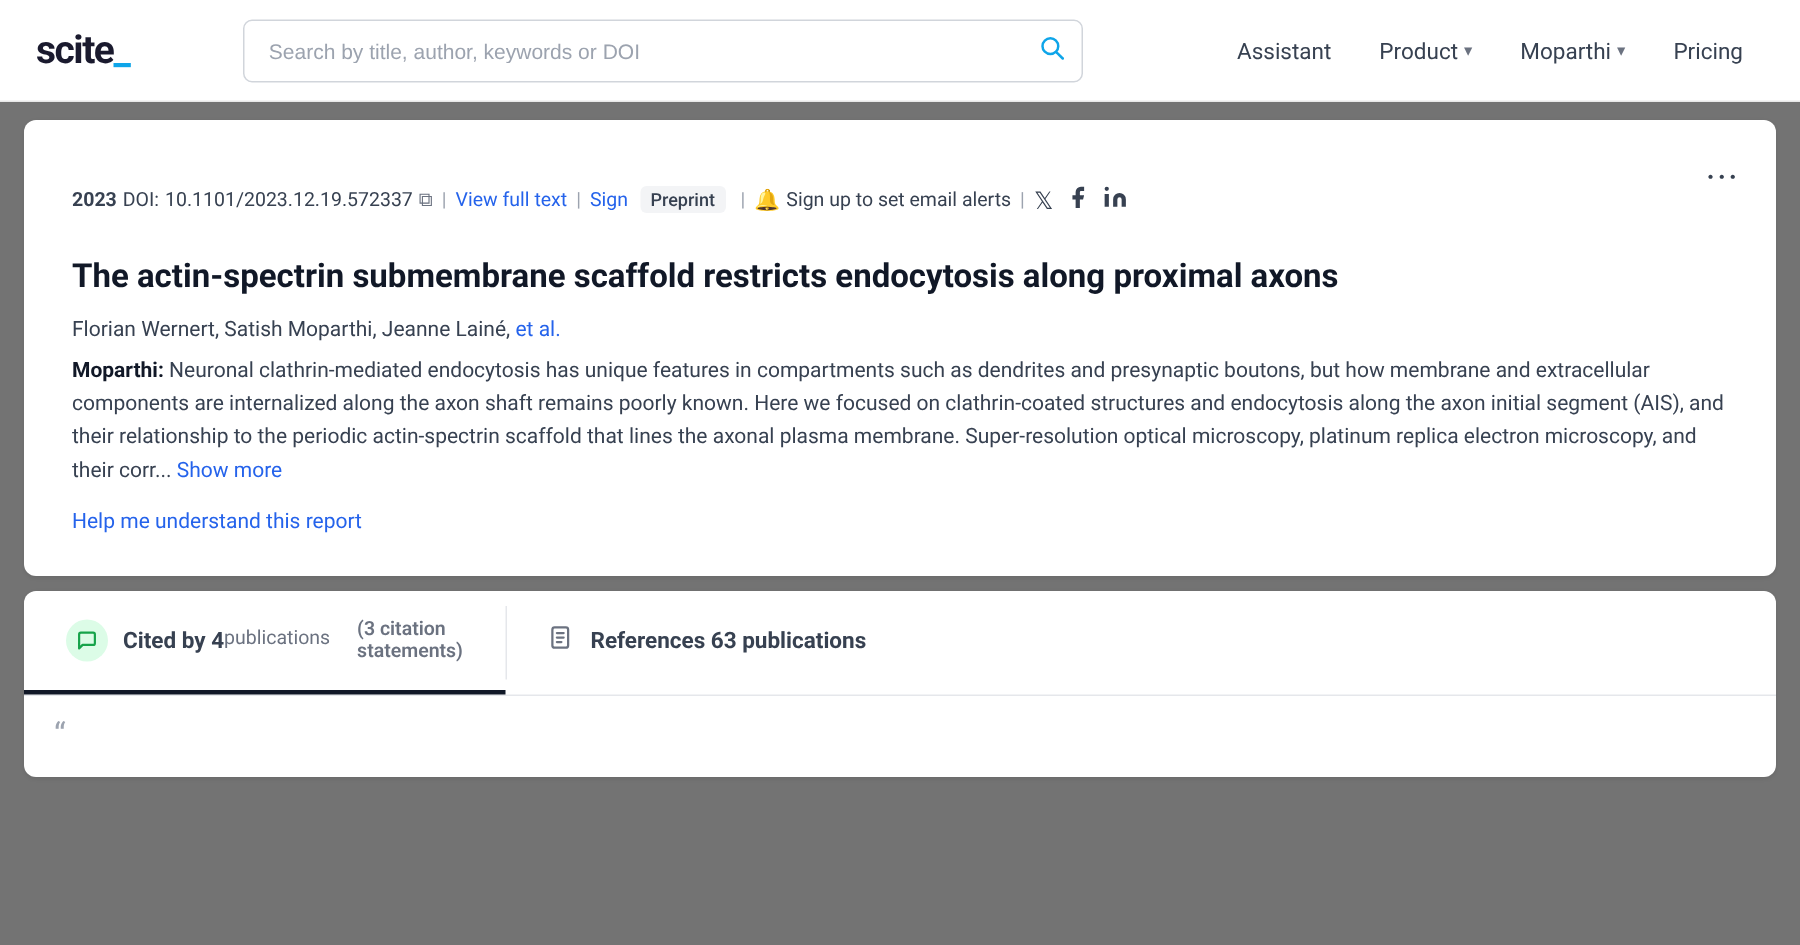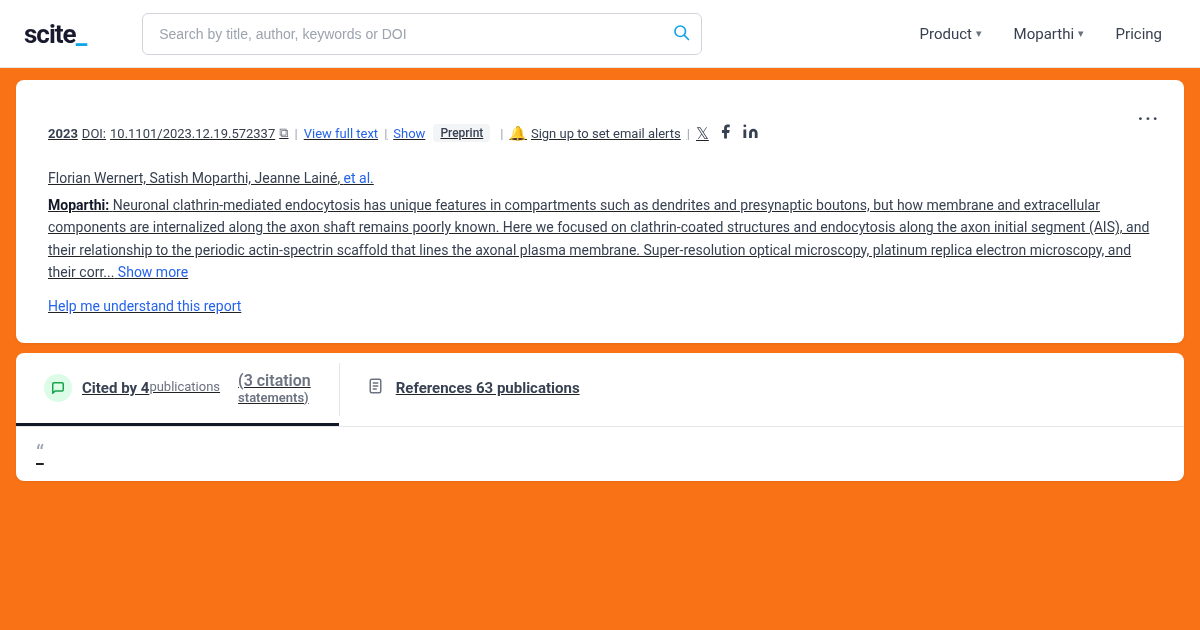--- a/index.html
+++ b/index.html
@@ -13,20 +13,21 @@
     }
 
     
     .header {
       background: #fff;
       height: 68px;
       display: flex;
       align-items: center;
       padding: 0 24px;
       border-bottom: 1px solid #e8e8e8;
+      gap: 20px;
     }
     .logo {
       font-size: 26px;
       font-weight: 700;
       color: #1a1a2e;
       letter-spacing: -1px;
       flex-shrink: 0;
     }
     .logo span { color: #0ea5e9; }
     .search-bar {
@@ -69,24 +70,23 @@
       display: flex;
       align-items: center;
       gap: 4px;
       border-radius: 4px;
       white-space: nowrap;
     }
     .chevron { font-size: 11px; color: #6b7280; }
 
     
     .main {
-      background: #f97316;
+      background: #737373;
       padding: 12px 16px;
       height: calc(630px - 68px);
-      text-decoration: underline;
     }
     .card {
       background: #fff;
       border-radius: 8px;
       padding: 28px 32px;
       margin-bottom: 10px;
       box-shadow: 0 1px 3px rgba(0,0,0,0.08);
       position: relative;
     }
     .meta-line {
@@ -238,20 +238,23 @@
     <span class="search-icon">
       <svg width="18" height="18" viewBox="0 0 24 24" fill="none" stroke="#0ea5e9" stroke-width="2.2" stroke-linecap="round" stroke-linejoin="round">
         <circle cx="11" cy="11" r="7"></circle>
         <line x1="16.5" y1="16.5" x2="22" y2="22"></line>
       </svg>
     </span>
   </div>
 
   <nav class="nav">
     <div class="nav-item">
+      <span>Assistant</span>
+    </div>
+    <div class="nav-item">
       <span>Product</span>
       <span class="chevron">▾</span>
     </div>
     <div class="nav-item">
       <span>Moparthi</span>
       <span class="chevron">▾</span>
     </div>
     <div class="nav-item">
       <span>Pricing</span>
     </div>
@@ -262,21 +265,21 @@
 
   <div class="card">
     <div class="meta-line">
       <span class="meta-year">2023</span>
       <span class="meta-doi">DOI:</span>
       <span class="meta-doi">10.1101/2023.12.19.572337</span>
       <span class="copy-icon">⧉</span>
       <span class="separator">|</span>
       <a class="meta-link">View full text</a>
       <span class="separator">|</span>
-      <a class="meta-link">Show</a>
+      <a class="meta-link">Sign</a>
       <span class="preprint-badge">Preprint</span>
       <span class="separator">|</span>
       <span class="alert-icon">🔔</span>
       <span style="font-size:13px; cursor:pointer; color:#374151;">Sign up to set email alerts</span>
       <span class="separator">|</span>
       <div class="social-icons">
         <span class="social-icon">𝕏</span>
         <span class="social-icon">
           <svg width="17" height="17" viewBox="0 0 24 24" fill="#374151">
               <path d="M18 2h-3a5 5 0 0 0-5 5v3H7v4h3v8h4v-8h3l1-4h-4V7a1 1 0 0 1 1-1h3z"></path>
@@ -285,20 +288,21 @@
         <span class="social-icon">
           <svg width="17" height="17" viewBox="0 0 24 24" fill="#374151">
               <path d="M16 8a6 6 0 0 1 6 6v7h-4v-7a2 2 0 0 0-2-2 2 2 0 0 0-2 2v7h-4v-7a6 6 0 0 1 6-6zM2 9h4v12H2z"></path>
               <circle cx="4" cy="4" r="2" fill="#374151"></circle>
             </svg>
         </span>
       </div>
     </div>
     <span class="more-btn">···</span>
 
+    <h1 class="paper-title">The actin-spectrin submembrane scaffold restricts endocytosis along proximal axons</h1>
 
     <div class="authors">
       <span>Florian Wernert, Satish Moparthi, Jeanne Lainé</span>,&nbsp;<a>et al.</a>
     </div>
 
     <div class="abstract">
       <strong>Moparthi:</strong>
       <span>Neuronal clathrin-mediated endocytosis has unique features in compartments such as dendrites and presynaptic boutons, but how membrane and extracellular components are internalized along the axon shaft remains poorly known. Here we focused on clathrin-coated structures and endocytosis along the axon initial segment (AIS), and their relationship to the periodic actin-spectrin scaffold that lines the axonal plasma membrane. Super-resolution optical microscopy, platinum replica electron microscopy, and their corr...</span>
       <span class="show-more">Show more</span>
     </div>
@@ -312,21 +316,21 @@
         <div class="tab-icon">
           <svg width="14" height="14" viewBox="0 0 24 24" fill="none" stroke="#16a34a" stroke-width="2.5" stroke-linecap="round" stroke-linejoin="round">
               <path d="M21 15a2 2 0 0 1-2 2H7l-4 4V5a2 2 0 0 1 2-2h14a2 2 0 0 1 2 2z"></path>
             </svg>
         </div>
         <div class="tab-text-block">
           <span class="tab-label-main">Cited by 4</span>
           <span class="tab-label-sub">publications</span>
         </div>
         <div style="display:flex;flex-direction:column;align-items:flex-start;justify-content:center;margin-left:8px;">
-          <span style="font-size:16px;color:#6b7280;">(3 citation</span>
+          <span style="font-size:13px;color:#6b7280;">(3 citation</span>
           <span style="font-size:13px;color:#6b7280;text-align:right;">statements)</span>
         </div>
       </div>
       <div class="tab-divider"></div>
       <div class="tab">
         <span class="tab-doc-icon">
           <svg width="18" height="18" viewBox="0 0 24 24" fill="none" stroke="#6b7280" stroke-width="2" stroke-linecap="round" stroke-linejoin="round">
               <rect x="3" y="3" width="14" height="18" rx="2"></rect>
               <line x1="7" y1="8" x2="13" y2="8"></line>
               <line x1="7" y1="12" x2="13" y2="12"></line>

